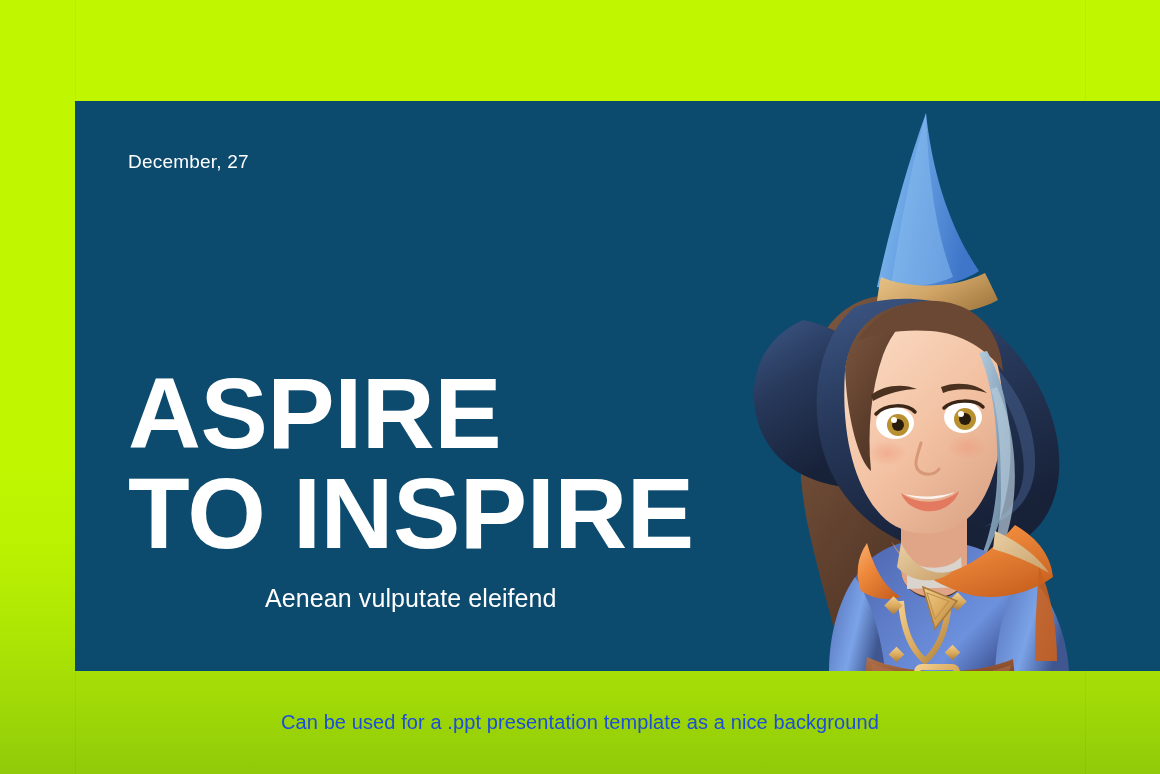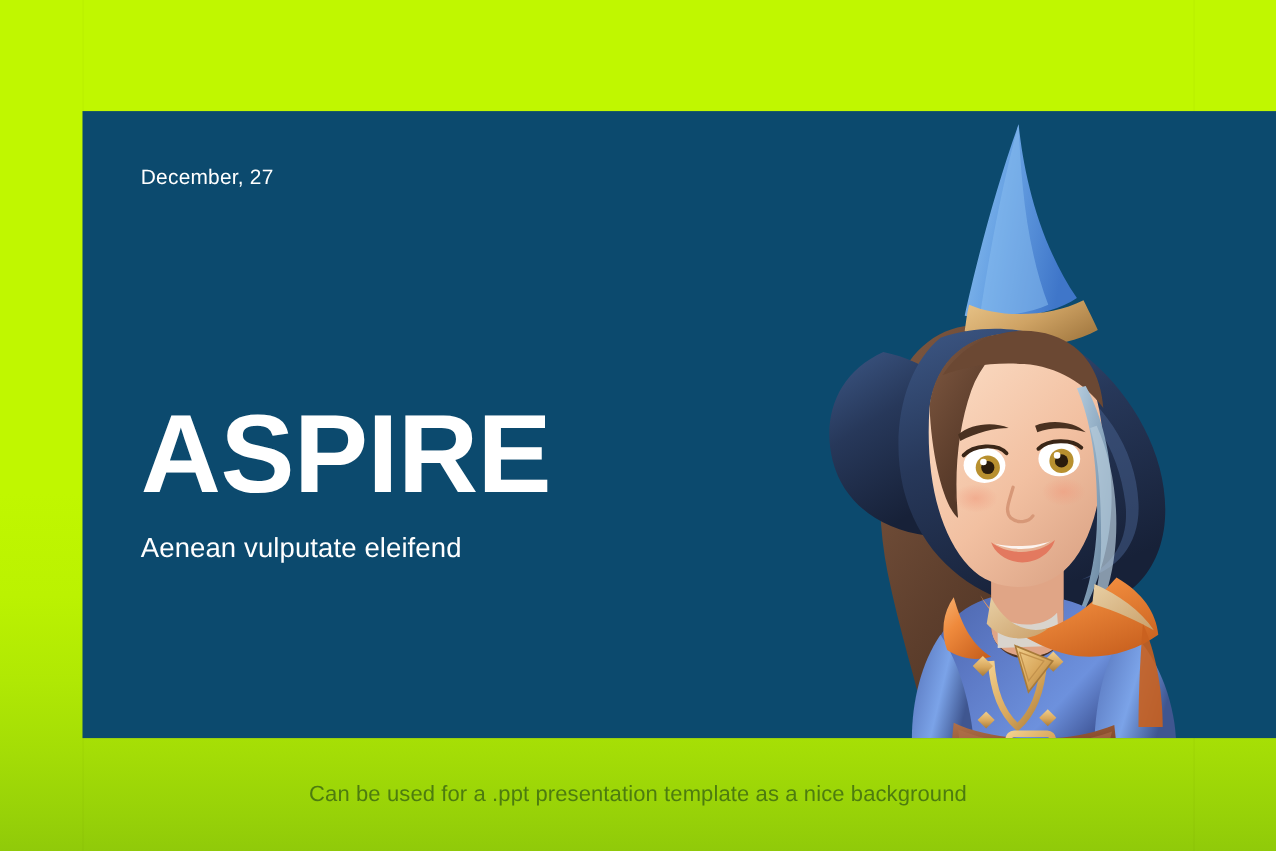--- a/index.html
+++ b/index.html
@@ -94,20 +94,21 @@
     letter-spacing: -0.5px;
     white-space: nowrap;
   }
   .subtitle {
     margin-top: 21px;
     color: #ffffff;
     font-size: 25px;
     font-weight: 400;
     letter-spacing: 0.1px;
     white-space: nowrap;
+    text-align: center;
   }
 
   
   .character {
     position: absolute;
     left: 620px;
     top: 0;
     width: 390px;
     height: 570px;
     z-index: 4;
@@ -115,21 +116,21 @@
   }
   .character svg { display: block; width: 100%; height: 100%; }
 
   
   .caption {
     position: absolute;
     left: 0;
     right: 0;
     top: 711px;
     text-align: center;
-    color: #4d7c0f;
+    color: #1d4ed8;
     font-size: 20px;
     font-weight: 400;
     letter-spacing: 0.1px;
   }
 </style>
 </head>
 <body>
 
 <div class="canvas">
 
@@ -289,20 +290,21 @@
         </g>
       </svg>
     </div>
 
     <div class="slide-header">
       <span class="hdr-text">December, 27</span>
     </div>
 
     <div class="headline">
       <div class="headline-line">ASPIRE</div>
+      <div class="headline-line">TO INSPIRE</div>
       <div class="subtitle">Aenean vulputate eleifend</div>
     </div>
 
   </div>
 
   <div class="caption">Can be used for a .ppt presentation template as a nice background</div>
 
 </div>
 
 </body></html>

